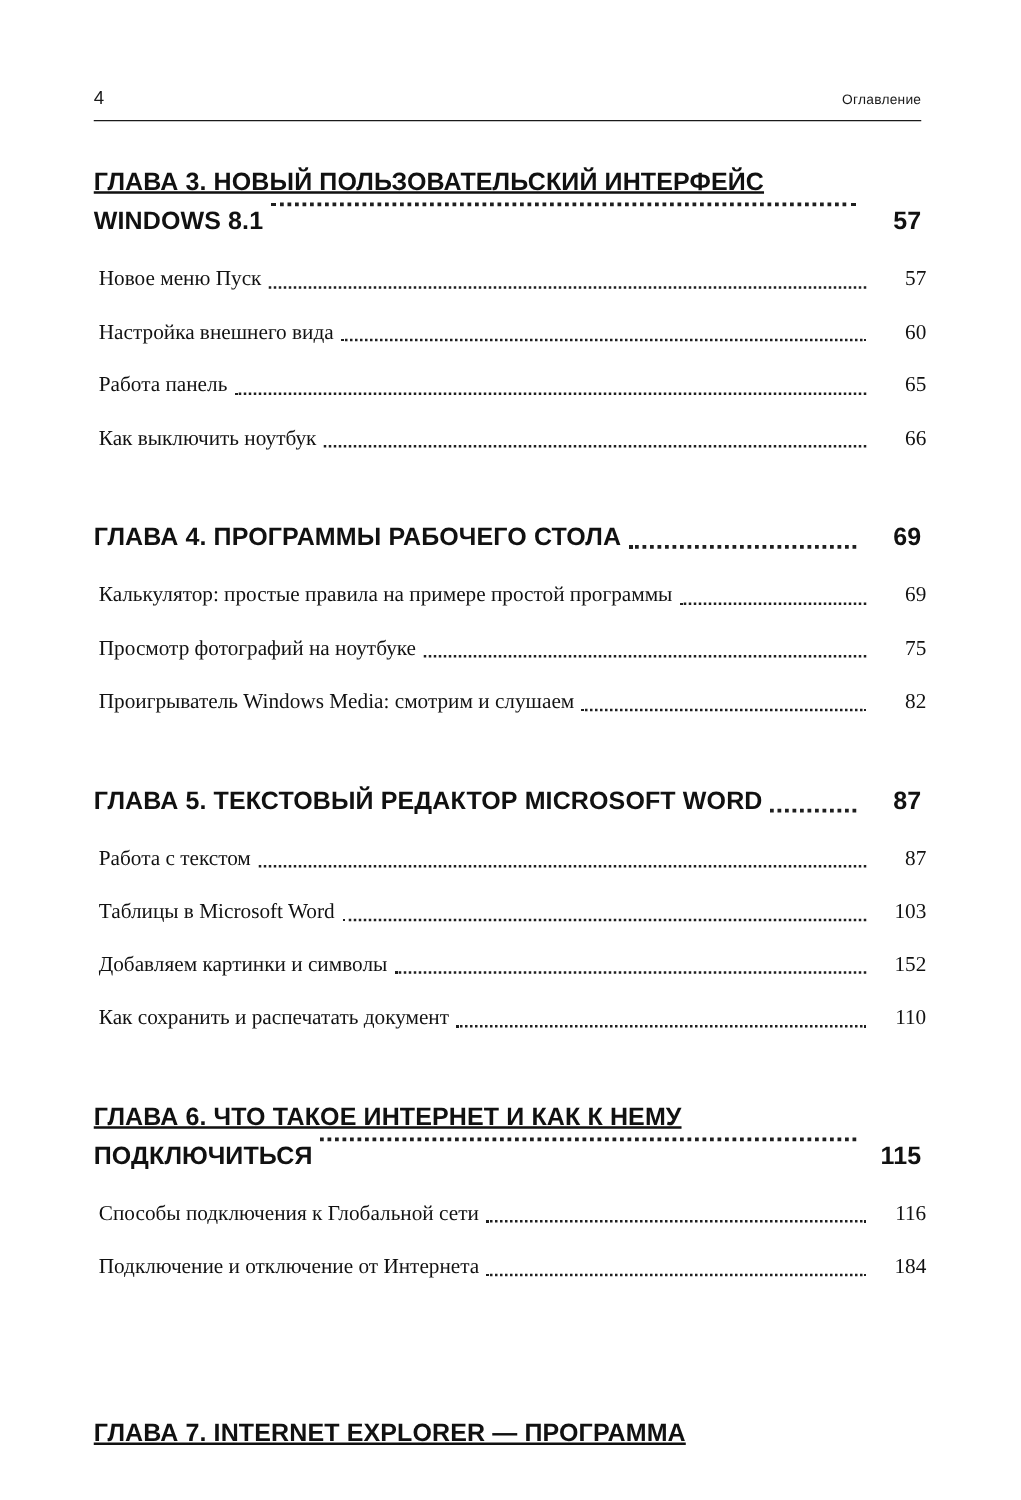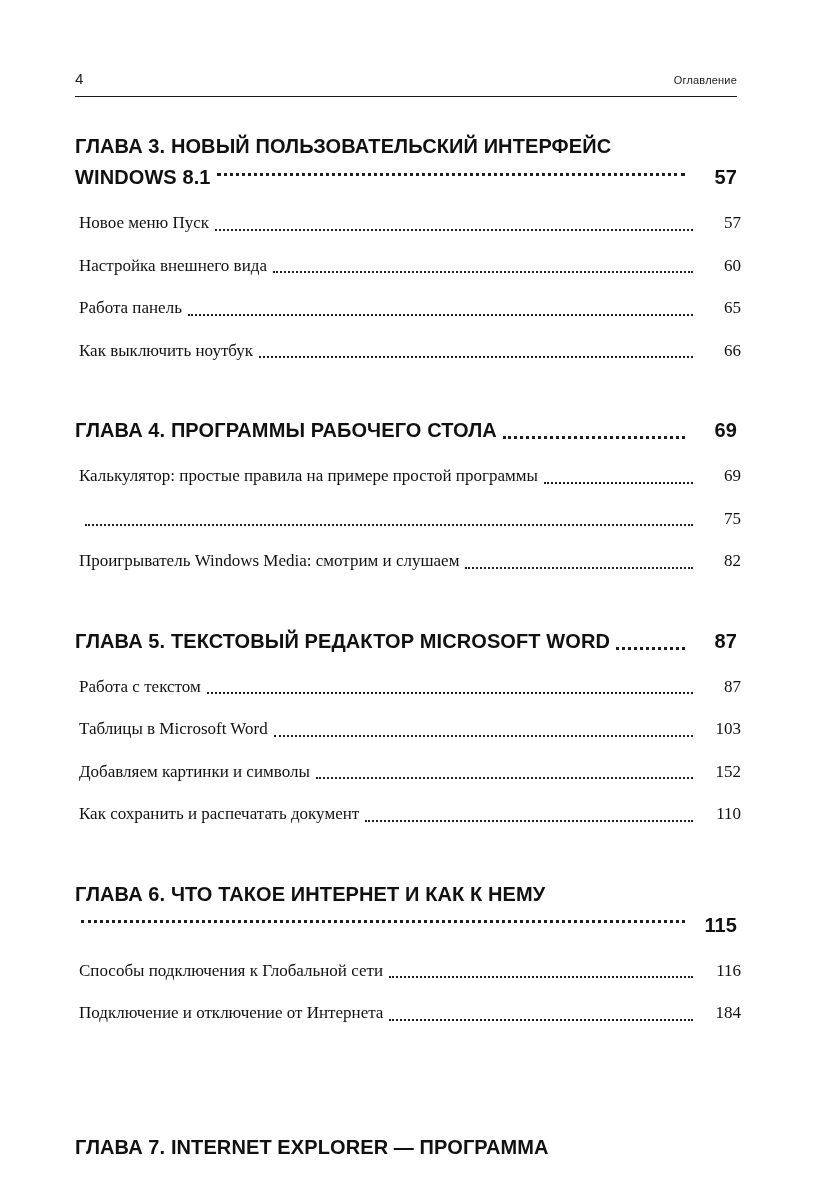--- a/index.html
+++ b/index.html
@@ -104,24 +104,25 @@
     font-weight: bold;
     font-size: 20px;
     min-width: 46px;
   }
   
   .chapter.two-line {
     display: block;
   }
   .chapter.two-line .line1 {
     display: block;
+    text-decoration: underline;
   }
   .chapter.two-line .line2 {
     display: flex;
-    align-items: center;
+    align-items: flex-start;
     width: 100%;
   }
   .chapter.two-line .line2 .label2 { white-space: pre; }
 
   
   .section {
     font-family: "Liberation Serif", serif;
     font-size: 17px;
     line-height: 1.5;
     margin-top: 17px;
@@ -190,20 +191,21 @@
           <span class="label">ГЛАВА 4. ПРОГРАММЫ РАБОЧЕГО СТОЛА</span>
           <span class="dots"></span>
           <span class="page-num">69</span>
         </div>
         <div class="entry section">
           <span class="label">Калькулятор: простые правила на примере простой программы</span>
           <span class="dots"></span>
           <span class="page-num">69</span>
         </div>
         <div class="entry section">
+          <span class="label">Просмотр фотографий на ноутбуке</span>
           <span class="dots"></span>
           <span class="page-num">75</span>
         </div>
         <div class="entry section">
           <span class="label">Проигрыватель Windows Media: смотрим и слушаем</span>
           <span class="dots"></span>
           <span class="page-num">82</span>
         </div>
       </div>
 
@@ -236,20 +238,21 @@
           <span class="page-num">110</span>
         </div>
       </div>
 
       <div class="spacer-lg"></div>
 
       <div class="group">
         <div class="entry chapter two-line">
           <span class="line1 label">ГЛАВА 6. ЧТО ТАКОЕ ИНТЕРНЕТ И КАК К НЕМУ</span>
           <span class="line2">
+            <span class="label2">ПОДКЛЮЧИТЬСЯ</span>
             <span class="dots"></span>
             <span class="page-num">115</span>
           </span>
         </div>
         <div class="entry section">
           <span class="label">Способы подключения к Глобальной сети</span>
           <span class="dots"></span>
           <span class="page-num">116</span>
         </div>
         <div class="entry section">

